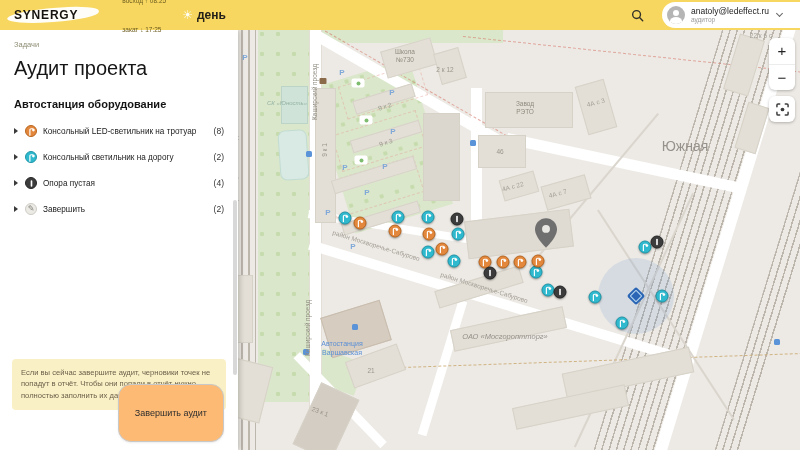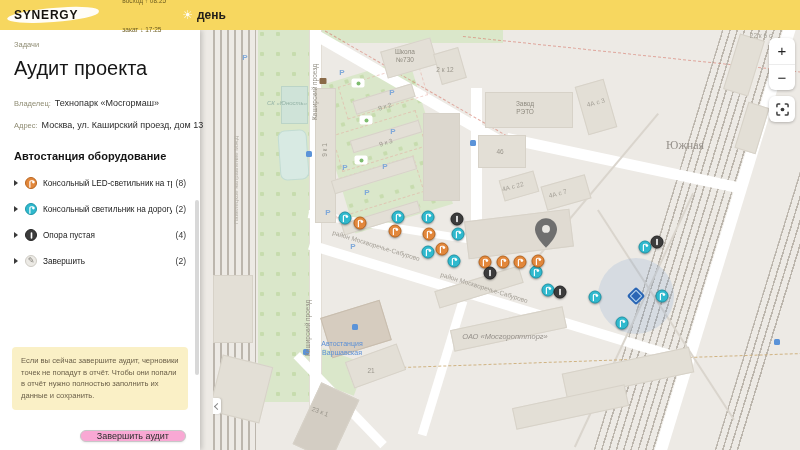--- a/index.html
+++ b/index.html
@@ -20,21 +20,21 @@
 .account-chip{display:flex;align-items:center;background:#fff;height:26px;border-radius:13px 0 0 13px;padding:0 10px 0 5px;min-width:138px}
 .avatar{width:18px;height:18px;border-radius:50%;background:#b5b5b5;position:relative;overflow:hidden;flex:none}
 .avatar::before{content:"";position:absolute;left:6px;top:3.5px;width:6px;height:6px;border-radius:50%;background:#fff}
 .avatar::after{content:"";position:absolute;left:3px;top:11px;width:12px;height:8px;border-radius:50% 50% 0 0;background:#fff}
 .acc-text{line-height:1.2;margin-left:6px}
 .acc-email{font-size:8.5px;color:#222}
 .acc-role{font-size:6.5px;color:#9a9a9a}
 .chev{width:5px;height:5px;border-right:1.3px solid #666;border-bottom:1.3px solid #666;transform:rotate(45deg);margin-left:8px;margin-top:-3px}
 
 
-.sidebar{position:absolute;left:0;top:30px;width:200px;bottom:0;background:#fff;z-index:40;box-shadow:2px 0 5px rgba(0,0,0,.18);padding:10px 14px 12px}
+.sidebar{position:absolute;left:0;top:30px;width:238px;bottom:0;background:#fff;z-index:40;box-shadow:2px 0 5px rgba(0,0,0,.18);padding:10px 14px 12px}
 .crumb{font-size:7.5px;color:#8f8c73}
 .title{font-size:20px;color:#161616;margin-top:8px;font-weight:400}
 .meta{margin-top:12px}
 .meta-row{margin-top:4px;white-space:nowrap}
 .meta-label{font-size:7.5px;color:#8f8c73;margin-right:4px}
 .meta-value{font-size:9px;color:#2c2c2c}
 .add-btn{display:block;margin:16px auto 0;background:#7C6110;color:#fff;font-size:9px;border:none;border-radius:12px;padding:7px 15px;font-family:inherit;box-shadow:0 1px 2px rgba(0,0,0,.2);cursor:pointer}
 .add-btn .plus{margin-right:4px}
 .equip-head{margin-top:18px;font-size:11px;font-weight:bold;color:#141414}
 .equip-list{margin-top:8px}
@@ -42,21 +42,21 @@
 .caret{width:0;height:0;border-left:4px solid #3a3a3a;border-top:3px solid transparent;border-bottom:3px solid transparent;margin-right:7px;flex:none}
 .eq-icon{width:12px;height:12px;border-radius:50%;margin-right:6px;display:flex;align-items:center;justify-content:center;flex:none}
 .eq-icon svg{display:block}
 .ic-orange{background:#E2873B;border:1px solid #b9661f}
 .ic-teal{background:#2FB9CE;border:1px solid #1f96a8}
 .ic-dark{background:#3C3C3C;border:1px solid #262626}
 .ic-draft{background:#ECEAE5;border:1px solid #cfccc5;color:#88857e;font-size:8px;line-height:1}
 .eq-label{font-size:8.2px;color:#222;white-space:nowrap;overflow:hidden;flex:1}
 .eq-count{font-size:8.5px;color:#333;margin-left:4px;flex:none}
 .warn{position:absolute;left:12px;right:12px;bottom:40px;background:#FAF0C6;border-radius:4px;padding:8px 9px;font-size:7.6px;line-height:1.55;color:#6b6049}
-.finish-btn{position:absolute;right:14px;bottom:8px;background:#f9a8d4;border:1px solid #c8c8c8;border-radius:13px;padding:0 16px;font-size:9px;color:#2e2e2e;font-family:inherit;box-shadow:0 1px 2px rgba(0,0,0,.08);cursor:pointer}
+.finish-btn{position:absolute;right:14px;bottom:8px;background:#fdba74;border:1px solid #c8c8c8;border-radius:13px;padding:23px 16px;font-size:9px;color:#2e2e2e;font-family:inherit;box-shadow:0 1px 2px rgba(0,0,0,.08);cursor:pointer}
 .sb-scroll{position:absolute;right:1px;top:170px;width:4px;height:175px;background:#d8d8d8;border-radius:2px}
 
 
 .map{position:absolute;left:213px;top:30px;right:0;bottom:0;overflow:hidden;background:#EDEAE5}
 .abs{position:absolute}
 .bld{position:absolute;background:#E3DFD6;border:1px solid #D7D2C8}
 .green{position:absolute;background:#DAE7CA}
 .dots{background-image:radial-gradient(circle at 4px 4px,#c7dcae 2px,transparent 2.5px);background-size:16px 20px}
 .road{position:absolute;background:#fff}
 .rv{box-shadow:inset 1px 0 0 #e3ded6,inset -1px 0 0 #e3ded6}
@@ -98,33 +98,41 @@
       <span class="txt">SYNERGY</span>
     </div>
     <div class="sun-times">
       <div>восход ↑ 08:25</div>
       <div>закат ↓ 17:25</div>
     </div>
     <div class="day-toggle">
       <span class="sun-icon">☀</span>
       <span class="day-label">день</span>
     </div>
+    <div class="header-right">
+      <div class="search-btn">
+        <svg width="13" height="13" viewBox="0 0 14 14">
+            <circle cx="6" cy="6" r="4.2" fill="none" stroke="#33302a" stroke-width="1.5"></circle>
+            <line x1="9.2" y1="9.2" x2="12.6" y2="12.6" stroke="#33302a" stroke-width="1.5" stroke-linecap="round"></line>
+          </svg>
+      </div>
+      <div class="account-chip">
+        <div class="avatar"></div>
+        <div class="acc-text">
+          <div class="acc-email">anatoly@ledeffect.ru</div>
+          <div class="acc-role">аудитор</div>
+        </div>
+        <div class="chev"></div>
+      </div>
+    </div>
   </div>
 
   <div class="sidebar">
     <div class="crumb">Задачи</div>
     <div class="title">Аудит проекта</div>
-    <div class="meta">
-      <div class="meta-row">
-        <span class="meta-label">Владелец:</span><span class="meta-value">Технопарк «Мосгормаш»</span>
-      </div>
-      <div class="meta-row">
-        <span class="meta-label">Адрес:</span><span class="meta-value">Москва, ул. Каширский проезд, дом 13</span>
-      </div>
-    </div>
     <div class="equip-head">Автостанция оборудование</div>
     <div class="equip-list">
       <div class="equip-item">
         <span class="caret"></span>
         <span class="eq-icon ic-orange">
             <svg width="9" height="9" viewBox="0 0 10 10">
               <path d="M3.2 9.2 V3.4 Q3.2 1.9 4.7 1.9 H6.6" fill="none" stroke="#fff" stroke-width="1.3" stroke-linecap="round"></path>
               <circle cx="7.1" cy="3.4" r="1.5" fill="#fff"></circle>
             </svg>
           </span>
@@ -390,21 +398,21 @@
       <div class="maplabel" style="left: 232px; top: 40px; font-size: 6.5px; color: rgb(154, 150, 140); transform: translate(-50%, -50%) rotate(0deg);">2 к 12</div>
       <div class="maplabel" style="left: 112px; top: 120px; font-size: 6.5px; color: rgb(154, 150, 140); transform: translate(-50%, -50%) rotate(-90deg);">9 к 1</div>
       <div class="maplabel" style="left: 172px; top: 77px; font-size: 6.5px; color: rgb(154, 150, 140); transform: translate(-50%, -50%) rotate(-17deg);">9 к 2</div>
       <div class="maplabel" style="left: 173px; top: 113px; font-size: 6.5px; color: rgb(154, 150, 140); transform: translate(-50%, -50%) rotate(-17deg);">9 к 3</div>
       <div class="maplabel" style="left: 312px; top: 78px; font-size: 6.5px; color: rgb(143, 139, 128); transform: translate(-50%, -50%) rotate(0deg);">Завод
 РЭТО</div>
       <div class="maplabel" style="left: 287px; top: 122px; font-size: 6.5px; color: rgb(154, 150, 140); transform: translate(-50%, -50%) rotate(0deg);">46</div>
       <div class="maplabel" style="left: 300px; top: 157px; font-size: 6.5px; color: rgb(165, 161, 152); transform: translate(-50%, -50%) rotate(-15deg);">4А с 22</div>
       <div class="maplabel" style="left: 345px; top: 164px; font-size: 6.5px; color: rgb(165, 161, 152); transform: translate(-50%, -50%) rotate(-15deg);">4А с 7</div>
       <div class="maplabel" style="left: 383px; top: 73px; font-size: 6.5px; color: rgb(165, 161, 152); transform: translate(-50%, -50%) rotate(-15deg);">4А с 3</div>
-      <div class="maplabel" style="left: 472px; top: 116px; font-size: 12px; color: rgb(150, 145, 139); transform: translate(-50%, -50%) rotate(0deg); font-family: Liberation Serif, serif;">Южная</div>
+      <div class="maplabel" style="left: 472px; top: 116px; font-size: 14px; color: rgb(150, 145, 139); transform: translate(-50%, -50%) rotate(0deg);">Южная</div>
       <div class="maplabel" style="left: 292px; top: 307px; font-size: 7.5px; color: rgb(150, 145, 139); font-style: italic; transform: translate(-50%, -50%) rotate(0deg);">ОАО «Мосгороптторг»</div>
       <div class="maplabel" style="left: 129px; top: 318px; font-size: 7px; color: rgb(91, 143, 214); transform: translate(-50%, -50%) rotate(0deg);">Автостанция
 Варшавская</div>
       <div class="maplabel" style="left: 158px; top: 341px; font-size: 6.5px; color: rgb(154, 150, 140); transform: translate(-50%, -50%) rotate(0deg);">21</div>
       <div class="maplabel" style="left: 107px; top: 382px; font-size: 6.5px; color: rgb(154, 150, 140); transform: translate(-50%, -50%) rotate(20deg);">23 к 1</div>
       <div class="maplabel" style="left: 102px; top: 62px; font-size: 6.5px; color: rgb(143, 139, 128); transform: translate(-50%, -50%) rotate(-90deg);">Каширский проезд</div>
       <div class="maplabel" style="left: 95px; top: 298px; font-size: 6.5px; color: rgb(143, 139, 128); transform: translate(-50%, -50%) rotate(-90deg);">Каширский проезд</div>
       <div class="maplabel" style="left: 163px; top: 216px; font-size: 6.5px; color: rgb(163, 158, 149); transform: translate(-50%, -50%) rotate(17deg);">район Москворечье-Сабурово</div>
       <div class="maplabel" style="left: 271px; top: 258px; font-size: 6.5px; color: rgb(163, 158, 149); transform: translate(-50%, -50%) rotate(17deg);">район Москворечье-Сабурово</div>
       <div class="maplabel" style="left: 74px; top: 74px; font-size: 6px; color: rgb(147, 178, 165); font-style: italic; transform: translate(-50%, -50%) rotate(0deg);">СК «Юность»</div>

